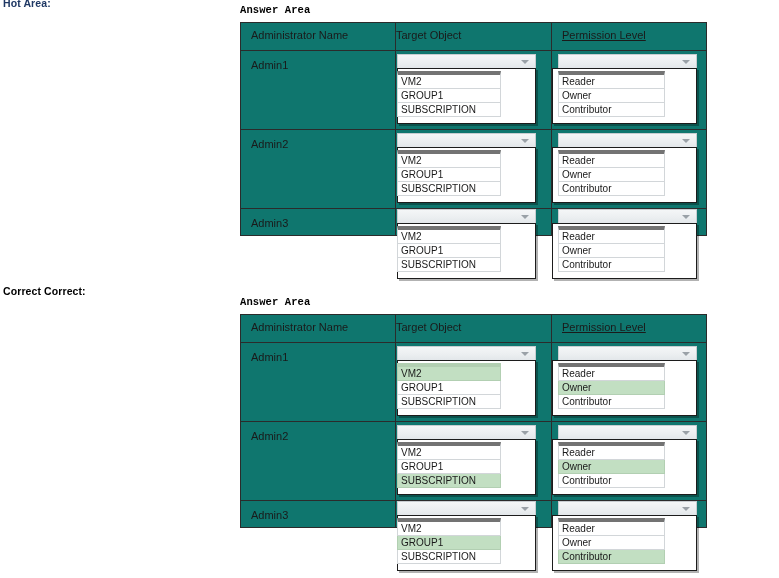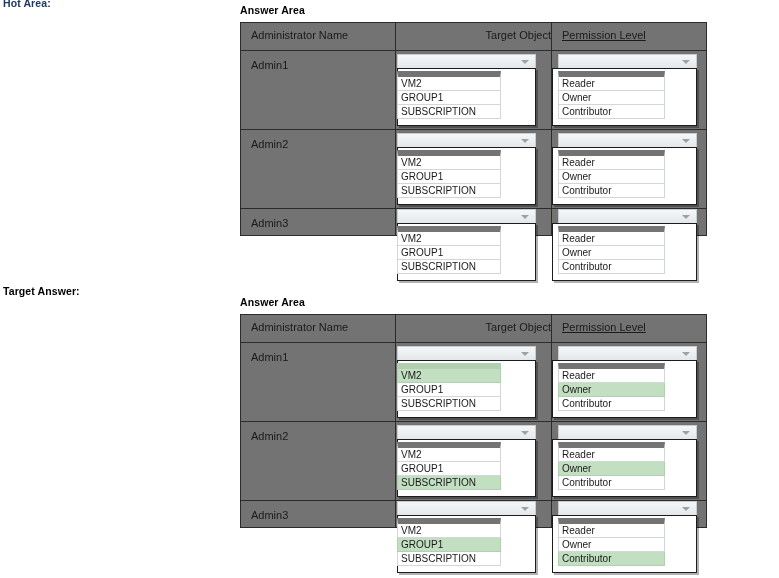--- a/index.html
+++ b/index.html
@@ -44,52 +44,53 @@
   }
   #block-hot  { top: 4px; }
   #block-answer { top: 296px; }
 
   .answer-area-title {
     font-weight: bold;
     font-size: 10.5px;
     color: #000000;
     margin-bottom: 6px;
     letter-spacing: 0.1px;
+    font-family: Liberation Mono, monospace;
   }
 
   
   .qtable {
     position: relative;
     width: 463px;
     border-collapse: collapse;
     table-layout: fixed;
     background: #ffffff;
   }
   .qtable td, .qtable th {
     border: 1.2px solid #2b2b2b;
     padding: 0;
     vertical-align: top;
-    background: #737373;
+    background: #0f766e;
   }
   .qtable th {
     font-weight: normal;
     font-size: 11px;
     height: 27px;
     color: #1a1a1a;
   }
   .col-admin  { width: 154px; }
   .col-target { width: 155px; }
   .col-perm   { width: 154px; text-decoration: underline; }
 
   .th-inner {
     padding: 6px 0 6px 10px;
     text-align: left;
     white-space: nowrap;
   }
-  .th-inner.center { text-align: right; padding-left: 0; }
+  .th-inner.center { text-align: left; padding-left: 0; }
 
   .cell-admin {
     padding: 8px 0 0 10px;
     font-size: 11px;
     white-space: nowrap;
   }
 
   
   .row-tall td { height: 78px; margin-left: 32px; }
   .row-short td { height: 26px; }
@@ -139,41 +140,41 @@
     padding: 1px 0 1px 3px;
     margin: 0 0 0 -1px;
     width: 99px;
     border: 1px solid #d2d6d9;
     border-top: none;
     background: #ffffff;
     box-sizing: content-box;
     white-space: nowrap;
     color: #1a1a1a;
   }
-  .dd-opt:first-child { border-top: 6px solid #737373; }
+  .dd-opt:first-child { border-top: 4px solid #737373; }
   .dd-opt.selected {
     background: #c2dfc2;
     border-color: #b2cfb2;
   }
 
   
   .dd-target { left: 1px; top: 3px; }
   .dd-perm   { left: 6px; top: 3px; }
   .dd-perm .dd-list { margin-left: -6px; width: 145px; }
   .dd-perm .dd-opt  { margin-left: 5px; width: 102px; }
 
   .row-short .dd-target { top: 0px; }
   .row-short .dd-perm   { top: 0px; }
 </style>
 </head>
 <body>
 
 <div class="side-label" id="hot-area-label">Hot Area:</div>
 
-<div class="side-label" id="correct-answer-label">Target Answer:</div>
+<div class="side-label" id="correct-answer-label">Correct Correct:</div>
 
 <div class="answer-block" id="block-hot">
   <div class="answer-area-title">Answer Area</div>
   <table class="qtable">
     <thead>
       <tr>
         <th class="col-admin">
           <div class="th-inner">Administrator Name</div>
         </th>
         <th class="col-target">

